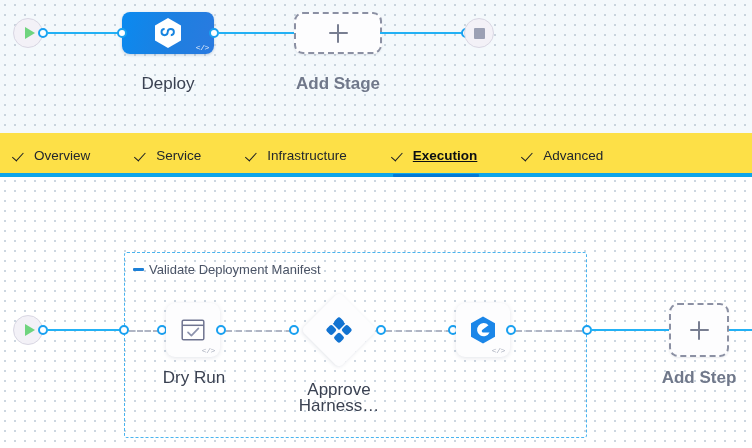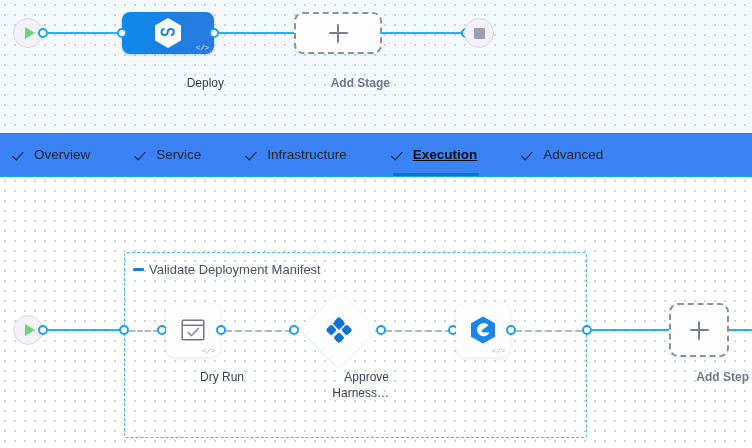--- a/index.html
+++ b/index.html
@@ -31,24 +31,24 @@
     background-size: 10px 10px;
     background-position: 4px 4px;
     overflow: hidden;
   }
 
   
   .tabbar {
     position: absolute;
     left: 0; top: 133px;
     width: 752px; height: 44px;
-    background: #3b82f6;
-    border-bottom: 1px solid #0ea5e9;
-    display: flex;
-    align-items: flex-end;
+    background: #fde047;
+    border-bottom: 4px solid #0ea5e9;
+    display: flex;
+    align-items: flex-start;
     padding-left: 14px;
     box-sizing: border-box;
   }
   .tab {
     display: flex;
     align-items: center;
     gap: 7px;
     height: 44px;
     margin-right: 46px;
     position: relative;
@@ -183,22 +183,22 @@
     content: "";
     position: absolute;
     background: #787e91;
     border-radius: 1px;
   }
   .plus::before { left: 0; top: 8.4px; width: 19px; height: 2.2px; }
   .plus::after  { top: 0; left: 8.4px; height: 19px; width: 2.2px; }
 
   .node-caption {
     position: absolute;
-    text-align: right;
-    font-size: 12px;
+    text-align: center;
+    font-size: 17px;
     color: #3b4252;
     line-height: 15.5px;
     white-space: nowrap;
   }
   .node-caption.muted { color: #70788a; font-weight: bold; }
   .node-caption.wrap { white-space: normal; }
 
   
   .step-card {
     width: 54px; height: 54px;
@@ -382,21 +382,21 @@
               <rect x="15.4" y="4.4" width="8.2" height="8.2" rx="2.2"></rect>
               <rect x="4.4" y="15.4" width="8.2" height="8.2" rx="2.2"></rect>
               <rect x="15.4" y="15.4" width="8.2" height="8.2" rx="2.2"></rect>
             </g>
             <rect x="0" y="0" width="28" height="28" fill="none"></rect>
           </svg>
         </div>
       </div>
     </div>
     <div class="node port" style="left:376px; top:147px;"></div>
-    <div class="node node-caption wrap" style="left:289px; top:192px; width:100px;">
+    <div class="node node-caption wrap" style="left:289px; top:204px; width:100px;">
       <div>Approve</div>
       <div>Harness…</div>
     </div>
 
     <div class="node line-dashed" style="left:386px; top:151.5px; width:66px;"></div>
     <div class="node port" style="left:448px; top:147px;"></div>
 
     <div class="node" style="left:456px; top:125px;">
       <div class="step-card">
         <svg width="30" height="30" viewBox="0 0 30 30">

